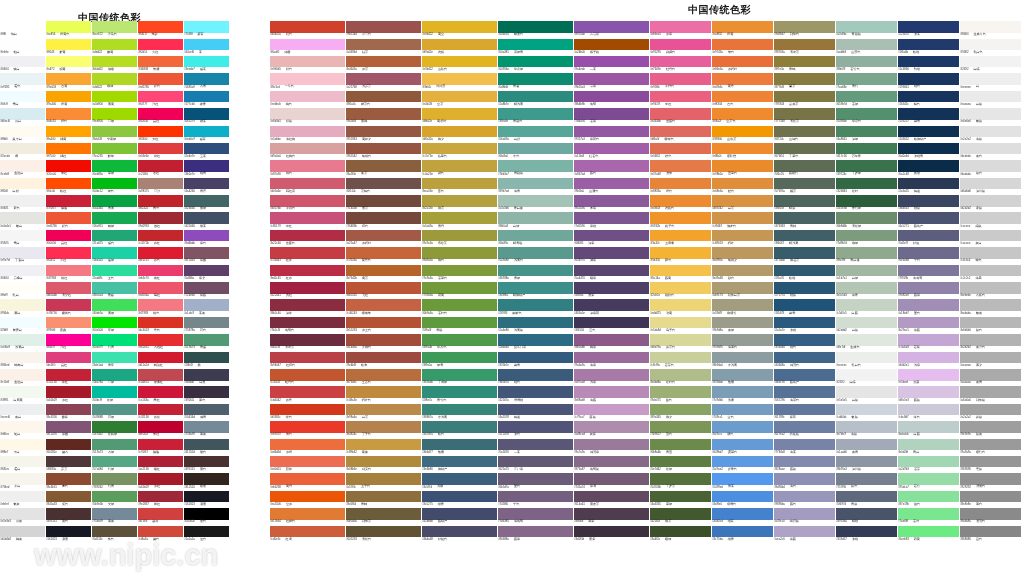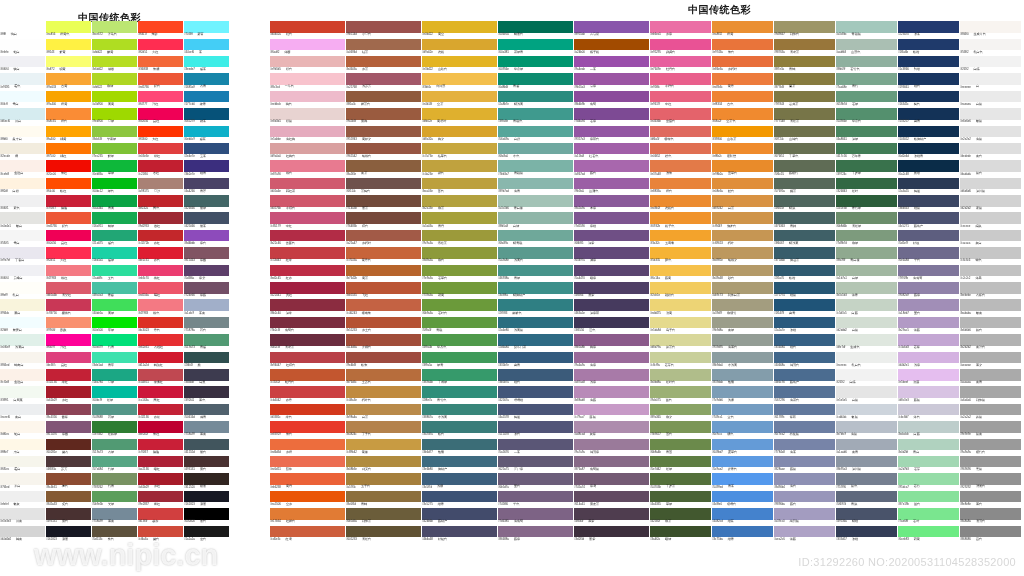--- a/index.html
+++ b/index.html
@@ -4494,15 +4494,14 @@
             <span class="cname">呂色</span>
           </div>
         </div>
       </div>
     </div>
 
   <div id="watermark">
     <span id="wm-url">www.nipic.cn</span>
   </div>
 
-  <div id="idline">ID:31292260 NO:20200531104528352000</div>
 
 </div>
 
 </body></html>

